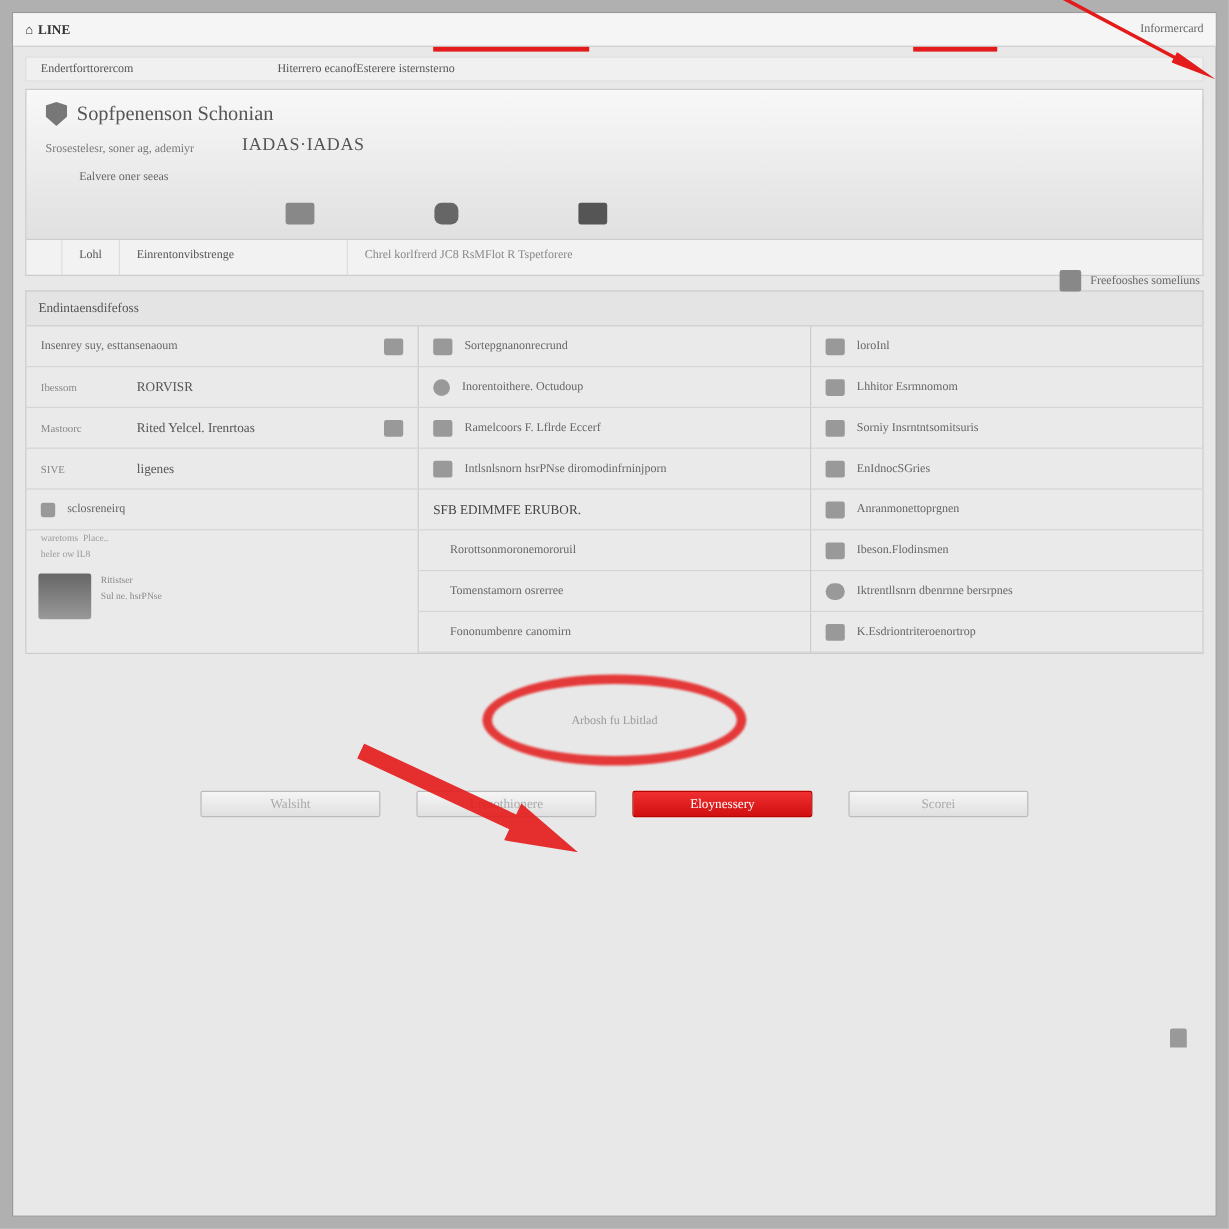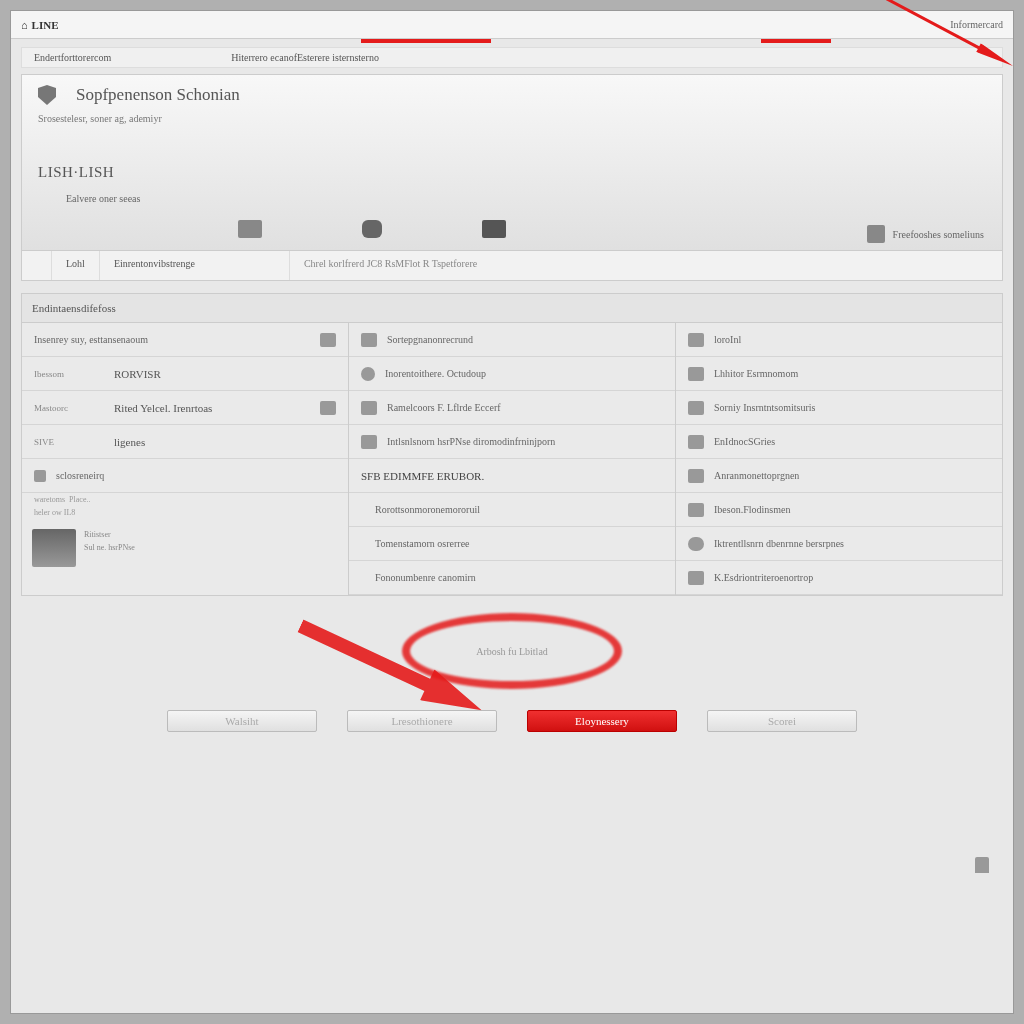--- a/index.html
+++ b/index.html
@@ -5,29 +5,29 @@
 * { margin: 0; padding: 0; box-sizing: border-box; font-family: Georgia, serif; }
 body { width: 1024px; height: 1024px; background: #b0b0b0; overflow: hidden; position: relative; }
 .window { position: absolute; top: 10px; left: 10px; right: 10px; bottom: 10px; background: #e8e8e8; border: 1px solid #999; }
 .titlebar { height: 28px; background: #f5f5f5; border-bottom: 1px solid #ccc; display: flex; align-items: center; padding: 0 10px; justify-content: space-between; }
 .titlebar-left { font-size: 11px; font-weight: bold; color: #333; display: flex; align-items: center; gap: 4px; }
 .titlebar-right { font-size: 10px; color: #666; }
 .red-accent { position: absolute; background: #e41b1b; height: 4px; }
 .content { padding: 8px 0; }
 .breadcrumb { padding: 4px 12px; font-size: 10px; color: #555; border: 1px solid #ddd; margin: 0 10px; background: #f0f0f0; display: flex; gap: 120px; }
 .header-panel { margin: 6px 10px 0; border: 1px solid #ccc; background: linear-gradient(#f8f8f8, #e0e0e0); position: relative; padding: 10px 16px 0; }
-.header-title { display: flex; align-items: center; gap: 20px; font-size: 17px; color: #555; }
+.header-title { display: flex; align-items: center; gap: 8px; font-size: 17px; color: #555; }
 .shield-icon { width: 18px; height: 20px; background: #777; clip-path: polygon(50% 0, 100% 15%, 100% 60%, 50% 100%, 0 60%, 0 15%); }
-.header-sub { display: flex; align-items: flex-start; gap: 40px; margin-top: 8px; flex-direction: column; }
+.header-sub { display: flex; align-items: flex-end; gap: 40px; margin-top: 8px; }
 .header-sub-label { font-size: 10px; color: #777; }
 .header-sub-value { font-size: 15px; color: #555; letter-spacing: 0.5px; }
 .header-note { font-size: 10px; color: #666; margin: 12px 0 8px 28px; }
 .header-icons { display: flex; align-items: center; gap: 100px; padding: 8px 40px 12px 200px; }
 .hicon { width: 24px; height: 18px; background: #888; border-radius: 2px; }
-.header-right-badge { position: absolute; right: 18px; top: 150px; display: flex; align-items: center; gap: 8px; font-size: 10px; color: #666; }
+.header-right-badge { position: absolute; right: 2px; top: 150px; display: flex; align-items: center; gap: 8px; font-size: 10px; color: #666; }
 .tabs { display: flex; background: #f2f2f2; border: 1px solid #ccc; border-top: none; margin: 0 10px; height: 30px; }
 .tab { padding: 7px 14px; font-size: 10px; color: #555; border-right: 1px solid #ddd; }
 .tab.small { width: 30px; }
 .tab-note { padding: 7px 14px; font-size: 10px; color: #888; }
 .section-title { margin: 12px 10px 0; padding: 8px 10px; font-size: 11px; color: #555; background: #e4e4e4; border: 1px solid #ccc; border-bottom: none; }
 .grid { display: flex; margin: 0 10px; border: 1px solid #ccc; background: #eaeaea; }
 .col { flex: 1; border-right: 1px solid #ccc; }
 .col:last-child { border-right: none; }
 .row { display: flex; align-items: center; padding: 8px 12px; border-bottom: 1px solid #d5d5d5; font-size: 10px; color: #666; min-height: 34px; gap: 10px; }
 .row .lbl { flex: 0 0 70px; font-size: 9px; color: #888; }
@@ -78,21 +78,21 @@
 
     <div class="corner-img"></div>
 
     <div class="header-panel">
       <div class="header-title">
         <div class="shield-icon"></div>
         <span>Sopfpenenson Schonian</span>
       </div>
       <div class="header-sub">
         <span class="header-sub-label">Srosestelesr, soner ag, ademiyr</span>
-        <span class="header-sub-value">LISH·LISH</span>
+        <span class="header-sub-value">IADAS·IADAS</span>
       </div>
       <div class="header-note">Ealvere oner seeas</div>
       <div class="header-icons">
         <div class="hicon"></div>
         <div class="hicon" style="background:#666;border-radius:6px;width:20px;"></div>
         <div class="hicon" style="background:#555;"></div>
       </div>
       <div class="header-right-badge">
         <div class="hicon" style="width:18px;height:18px;background:#888;"></div>
         <span>Freefooshes someliuns</span>

